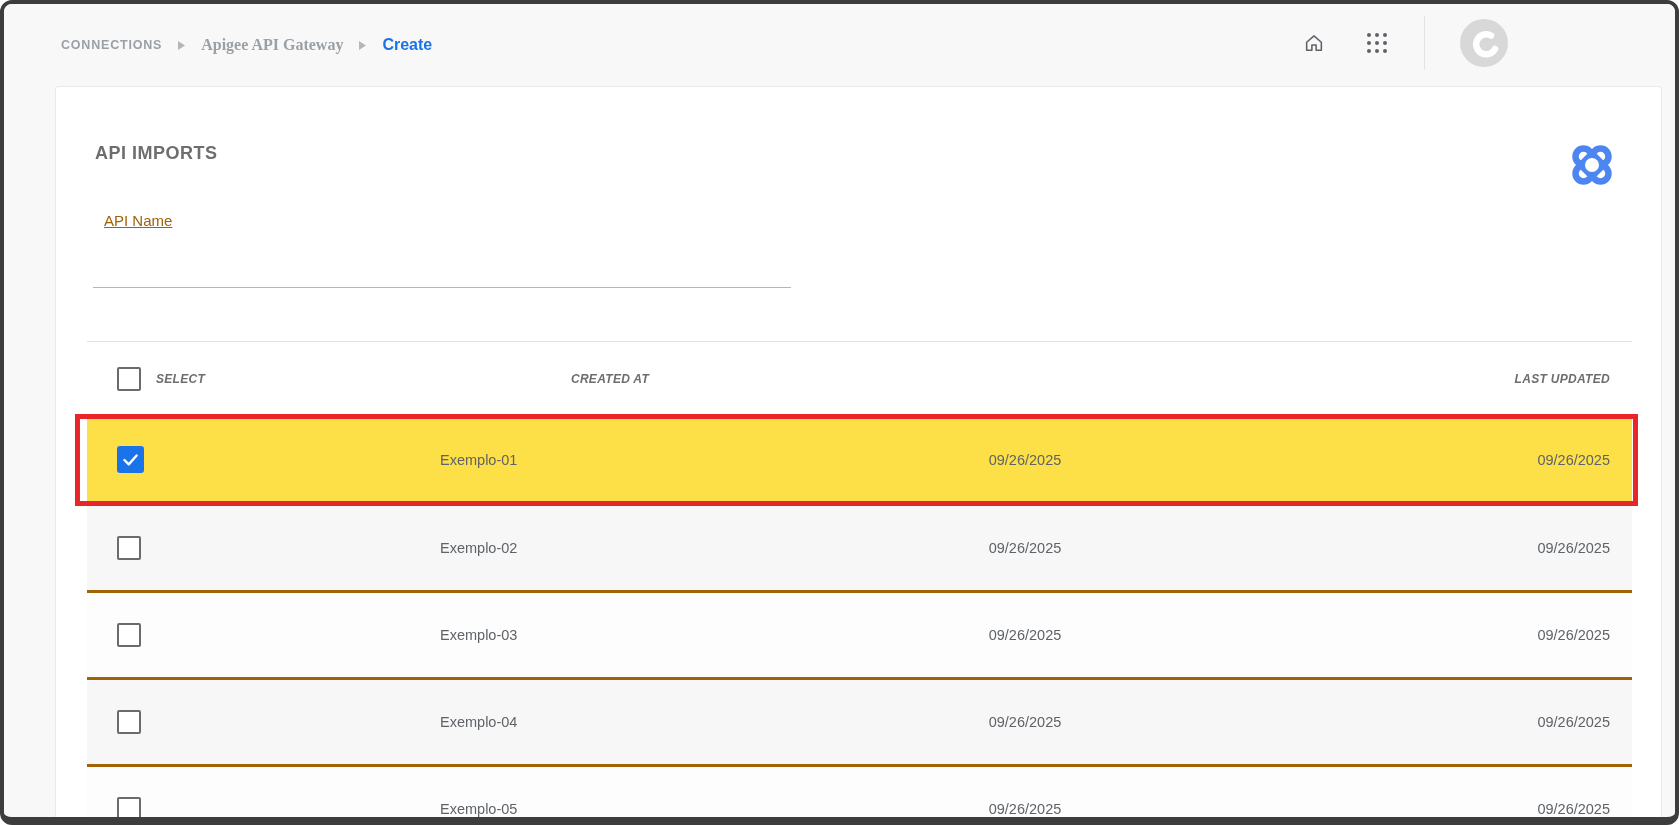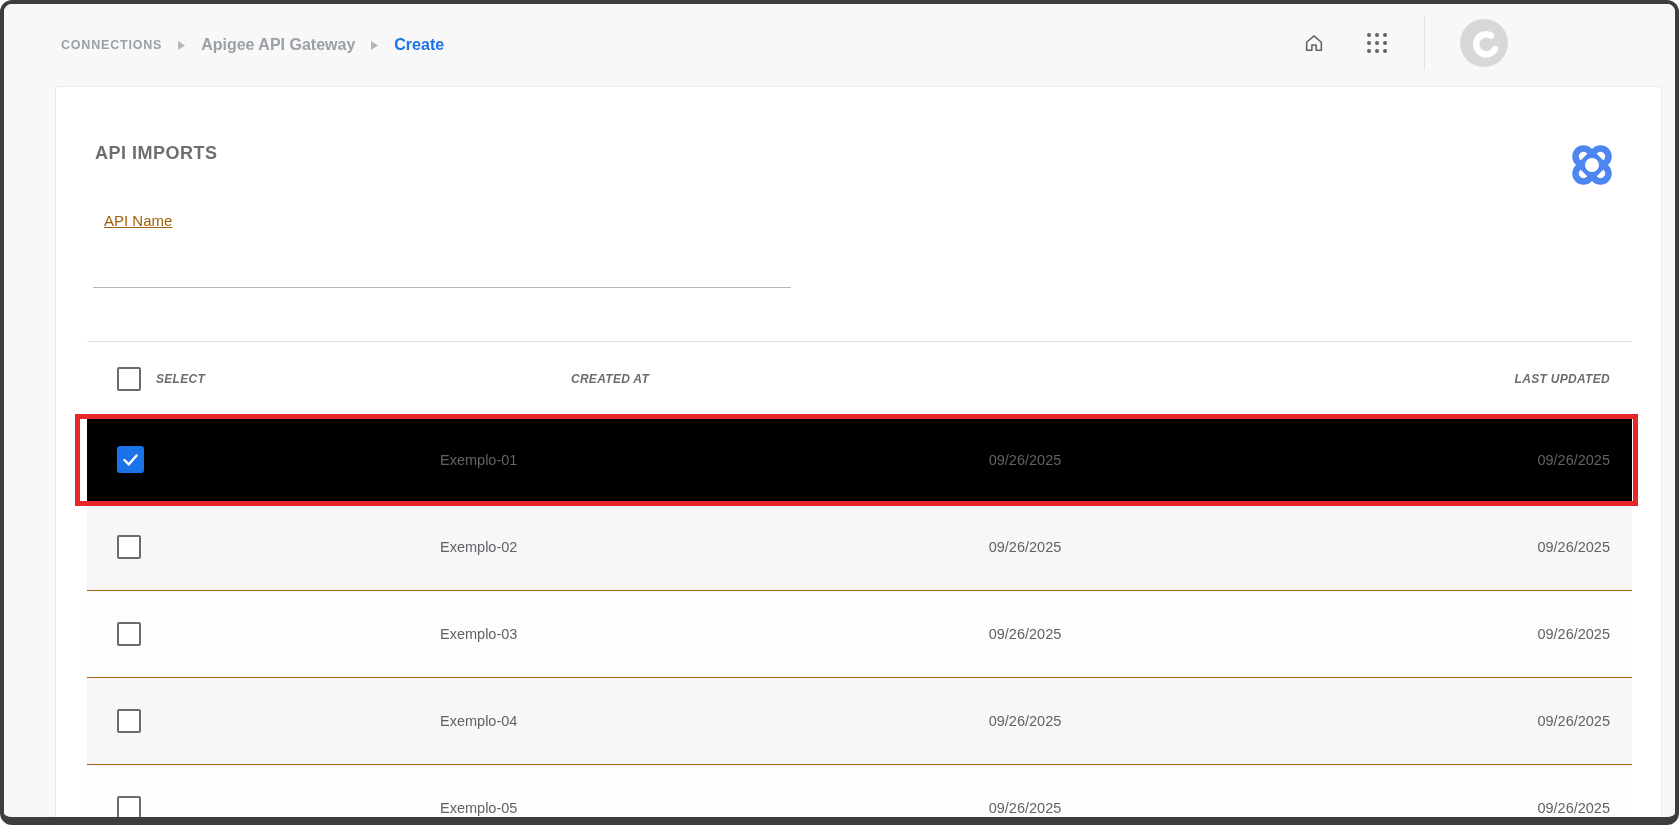--- a/index.html
+++ b/index.html
@@ -7,21 +7,21 @@
   *{box-sizing:border-box;}
 
   .frame{position:absolute;inset:0;width:1679px;height:825px;
     border:4px solid #3d3d3d;border-bottom-width:8px;border-radius:12px;
     overflow:hidden;background:#f8f8f8;}
 
   
   .topbar{position:relative;height:82px;background:#f8f8f8;}
   .breadcrumb{position:absolute;left:57px;top:2px;height:78px;display:flex;align-items:center;gap:15px;}
   .crumb-root{font-size:12.5px;font-weight:bold;letter-spacing:.8px;color:var(--breadcrumb-gray);}
-  .crumb{font-size:16px;font-weight:bold;color:var(--breadcrumb-gray);}
+  .crumb{font-size:16px;font-weight:bold;color:var(--breadcrumb-gray);font-family:Liberation Serif, serif;}
   .crumb-active{font-size:16px;font-weight:bold;color:var(--accent-blue);cursor:pointer;}
   .crumb-sep{display:flex;align-items:center;margin-top:1px;}
 
   .topbar-icons{position:absolute;left:1298px;top:0;height:78px;display:flex;align-items:center;}
   .icon-btn{display:flex;align-items:center;justify-content:center;width:24px;height:24px;cursor:pointer;}
   .icon-home{margin-right:39px;}
   .dots{display:grid;grid-template-columns:repeat(3,4px);grid-auto-rows:4px;gap:4px;}
   .dots i{width:4px;height:4px;border-radius:50%;background:#5f6368;}
   .vdivider{width:1px;height:54px;background:#e3e3e3;margin:0 35px;}
   .avatar{width:48px;height:48px;border-radius:50%;cursor:pointer;}
@@ -43,22 +43,22 @@
   .thead{display:flex;align-items:center;height:74px;}
   .hlabel{font-size:12px;font-weight:bold;letter-spacing:.3px;color:#6d6d6d;font-style:italic;}
   .col-select{width:353px;display:flex;align-items:center;padding-left:30px;flex-shrink:0;}
   .col-select .hlabel{margin-left:15px;}
   .col-name{width:415px;flex-shrink:0;}
   .col-created{width:340px;text-align:center;flex-shrink:0;}
   .col-updated{flex:1;text-align:right;padding-right:22px;}
 
   .trow{position:relative;display:flex;align-items:center;height:87px;background:#fdfdfd;}
   .trow.alt{background:#f7f7f7;}
-  .trow.highlighted{height:87px;background:#000000;}
-  .trow + .trow{border-top:1px solid #a16207;}
+  .trow.highlighted{height:87px;background:#fde047;}
+  .trow + .trow{border-top:3px solid #a16207;}
   .cell{font-size:14.5px;color:#5f6368;}
 
   .checkbox{width:24px;height:24px;border:2.5px solid #6b6b6b;border-radius:2px;
     background:#fff;cursor:pointer;flex-shrink:0;}
   .checkbox.checked{width:27px;height:27px;border:none;border-radius:3px;
     background:var(--accent-blue);display:flex;align-items:center;justify-content:center;}
 
   .row-highlight{position:absolute;left:-12px;right:-6px;top:-2px;bottom:-3px;
     border:5px solid var(--highlight-red);pointer-events:none;z-index:3;}
 </style>

